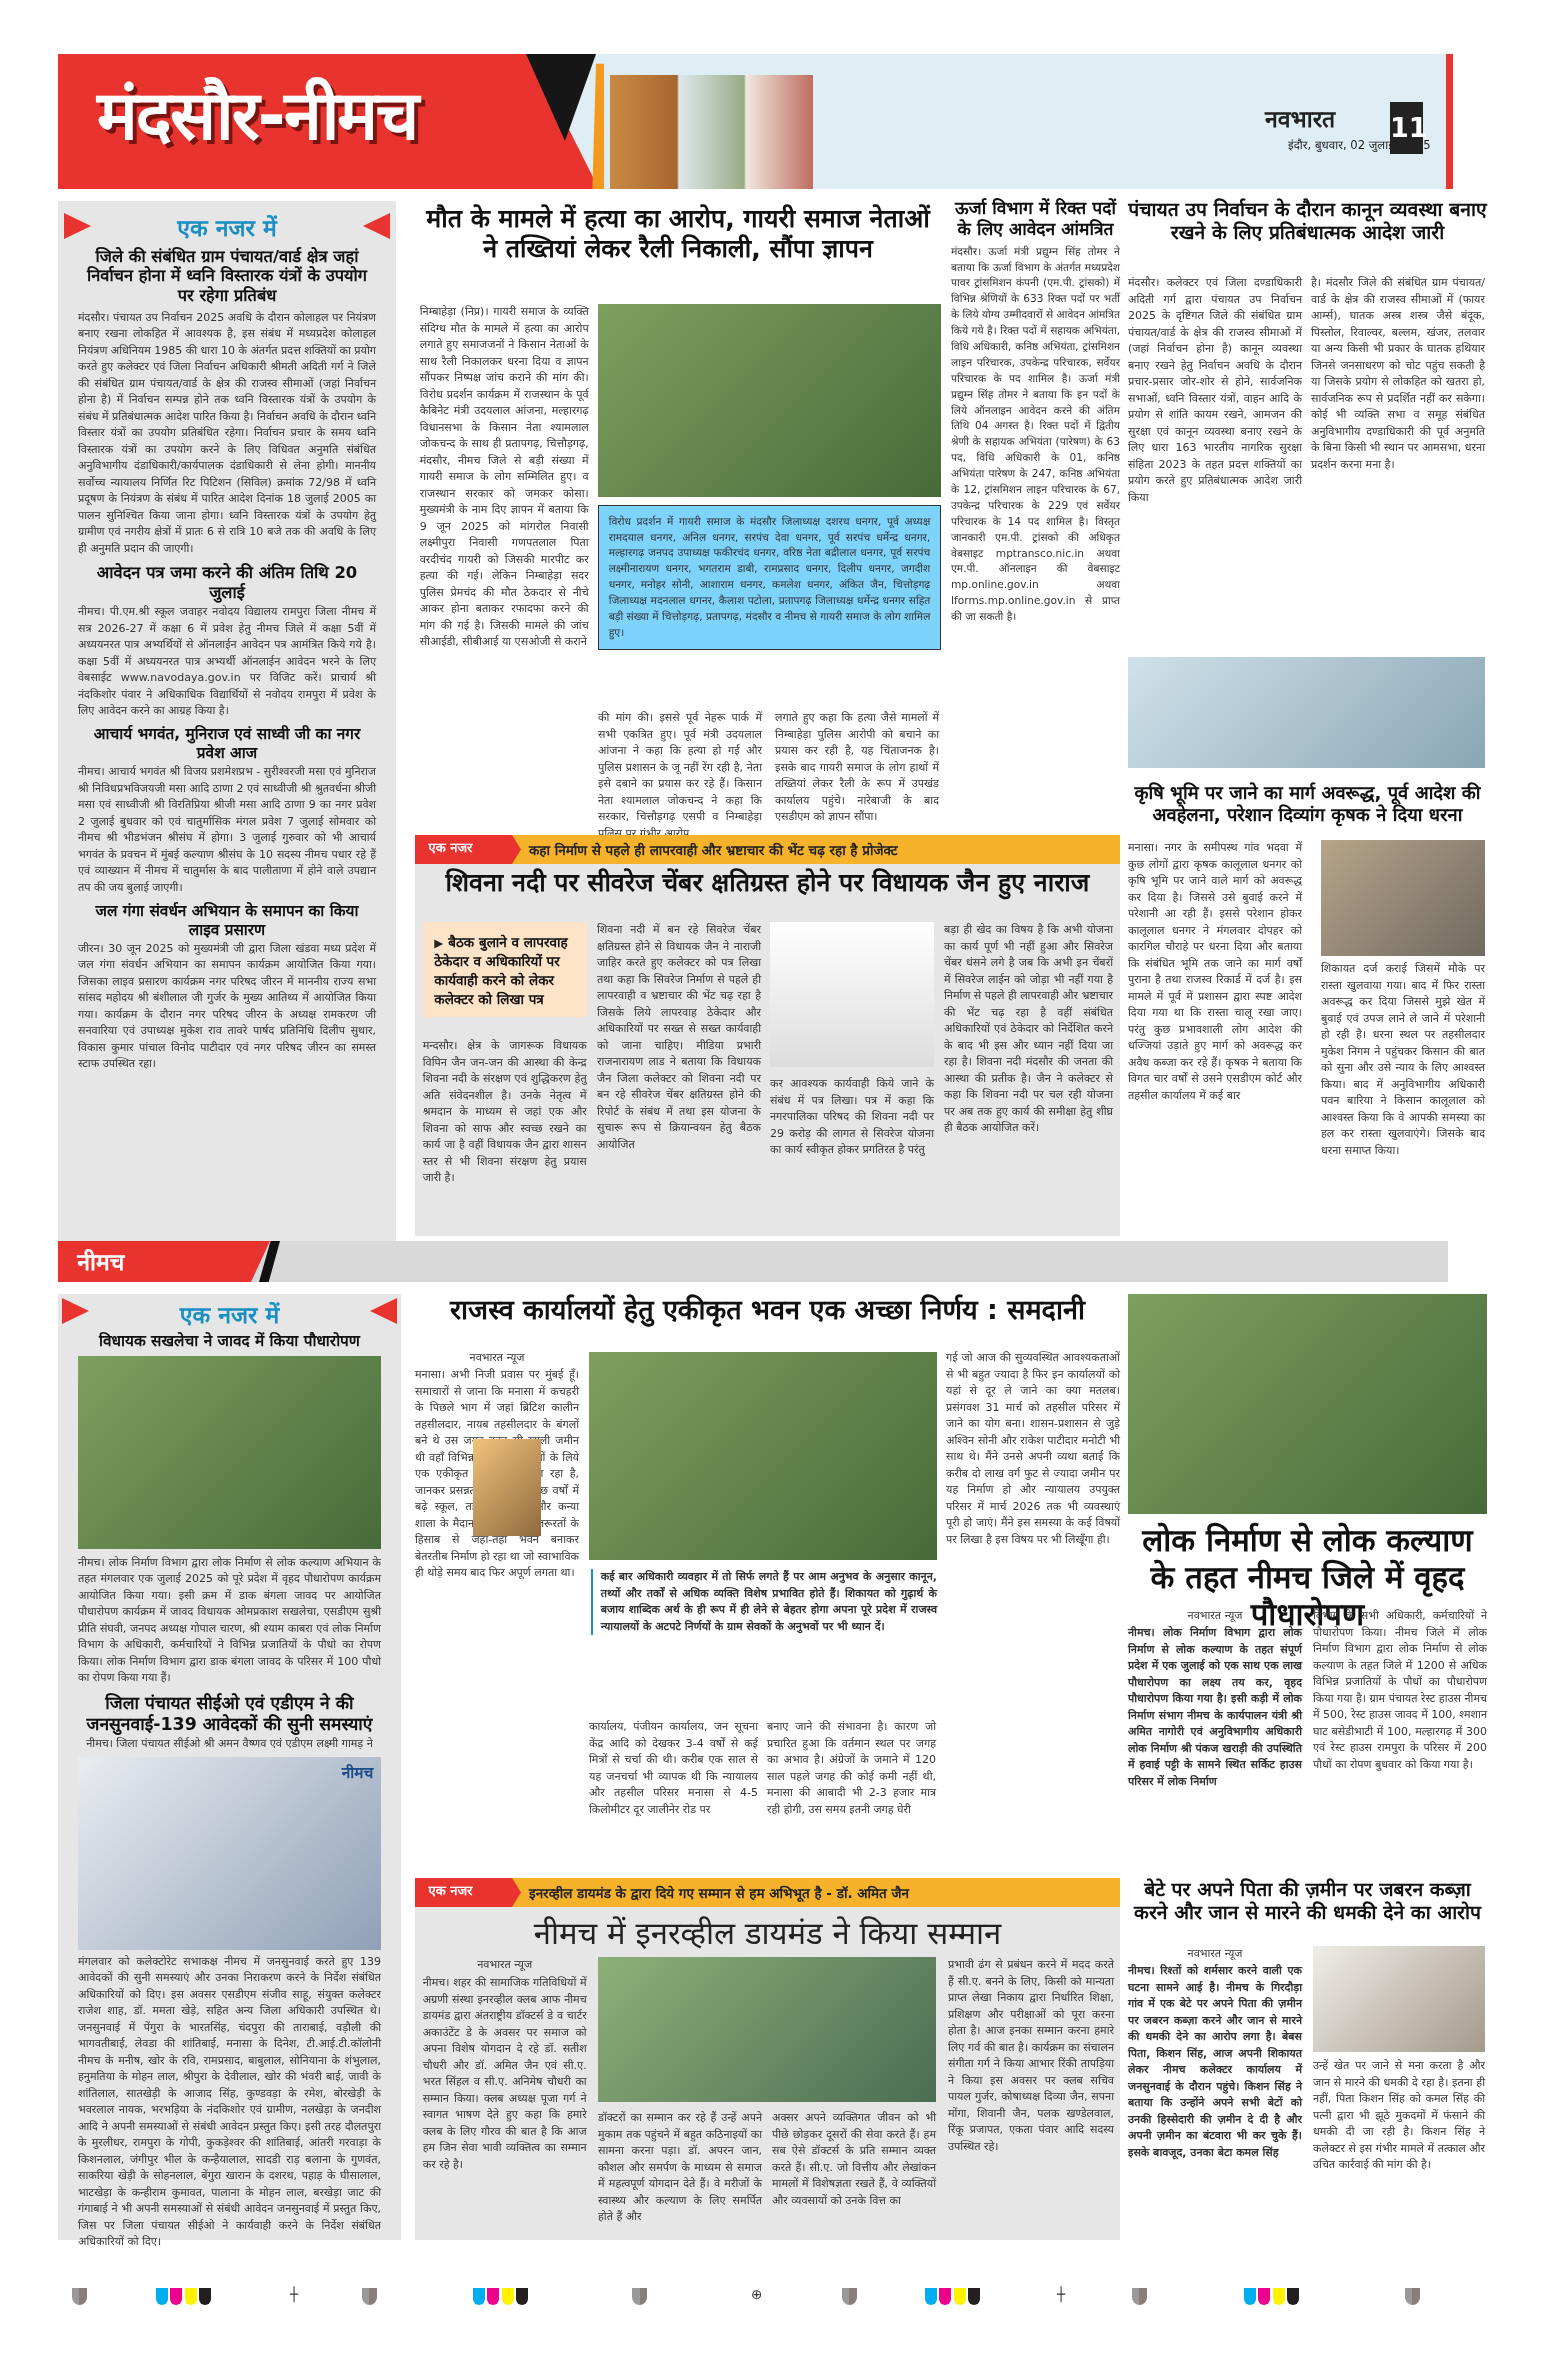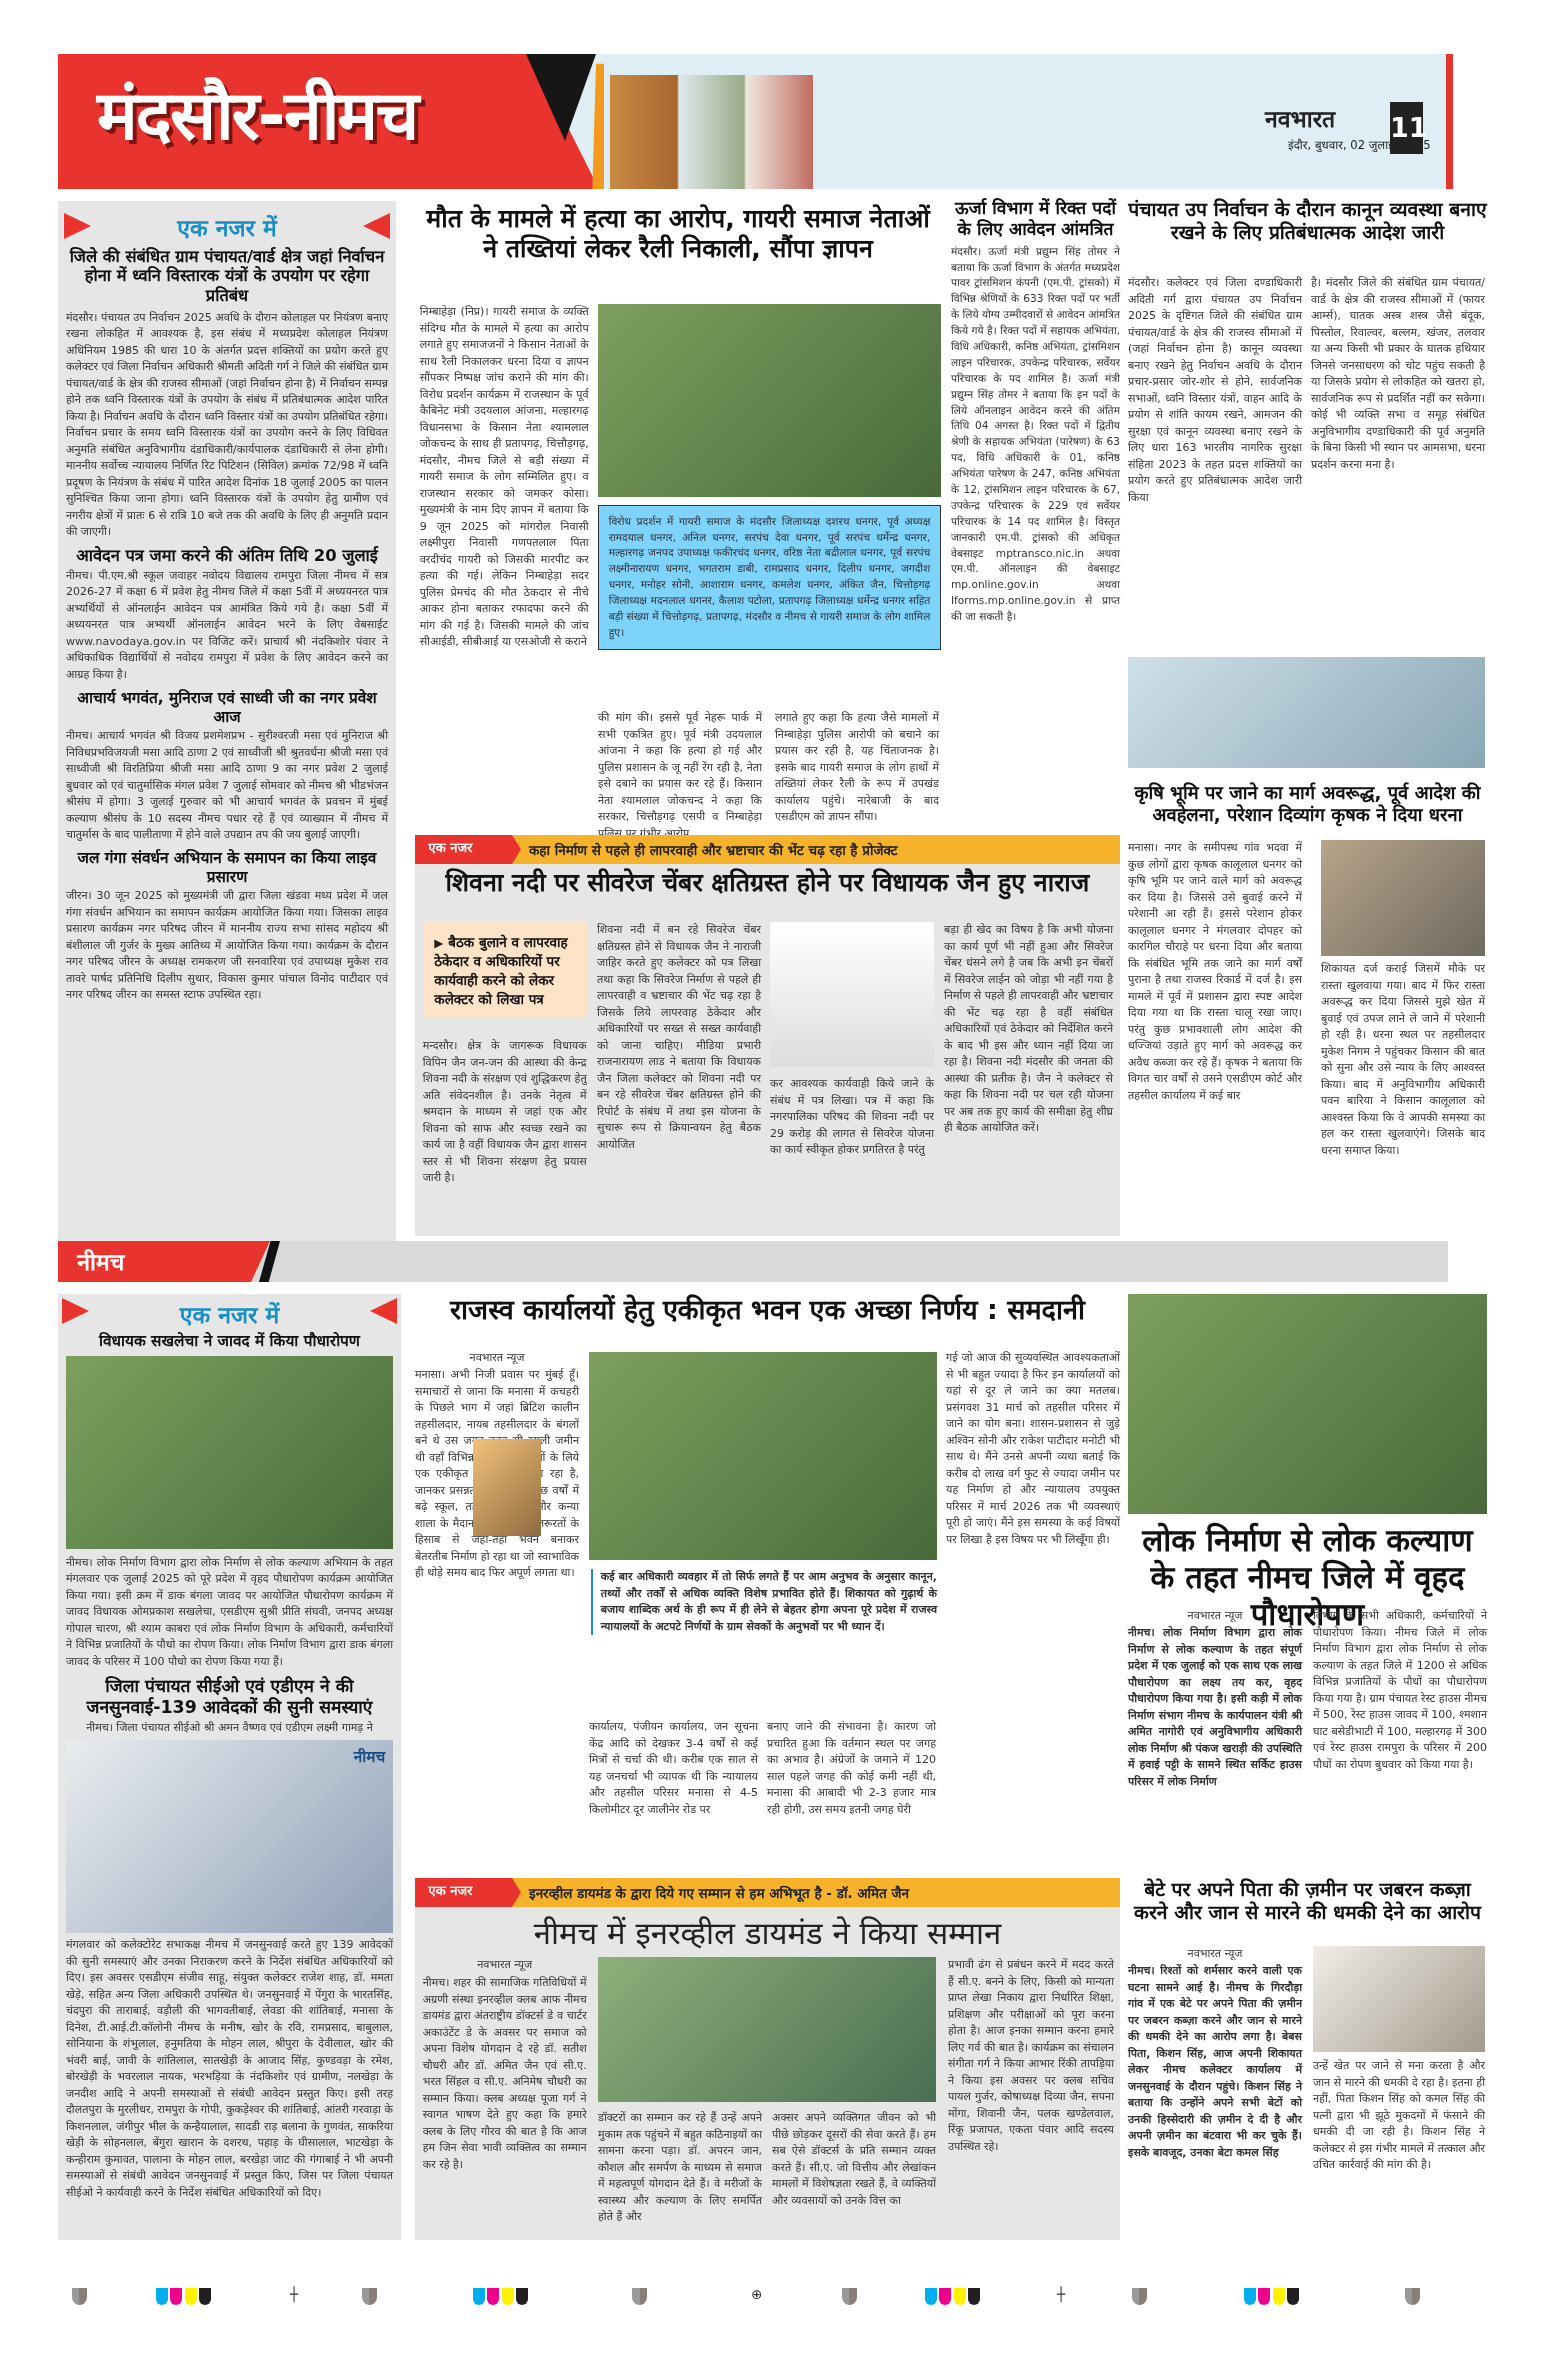--- a/index.html
+++ b/index.html
@@ -14,21 +14,21 @@
 .brand{left:850px;top:48px;font-size:23px;font-weight:bold;color:#222}
 .dateline{left:835px;top:83px;font-size:11.6px;color:#222}
 .pageno{left:1347px;top:48px;width:33px;height:52px;background:#222;color:#fff;font-size:27px;font-weight:bold;text-align:left;line-height:52px}
 .gray{background:#e6e6e6}
 .panel-top{left:58px;top:201px;width:338px;height:1043px}
 .ek-head{text-align:center;color:#1a8fc4;font-size:23px;font-weight:bold;margin-top:9.7px}
 .tri-r{width:0;height:0;border-top:13.5px solid transparent;border-bottom:13.5px solid transparent;border-left:27px solid #e8332e;position:absolute}
 .tri-l{width:0;height:0;border-top:13.5px solid transparent;border-bottom:13.5px solid transparent;border-right:27px solid #e8332e;position:absolute}
 .h2{font-weight:bold;text-align:center;line-height:1.2;color:#111}
 .body{font-size:11px;line-height:1.5;text-align:justify;color:#333}
-.sec{padding:0 8px}
+.sec{padding:0 20px}
 .section-bar{left:58px;top:1241px;width:1390px;height:41px;background:#d9d9d9}
 .section-red{left:0;top:0;width:212px;height:41px;background:#e8332e;clip-path:polygon(0 0,212px 0,193px 41px,0 41px)}
 .section-black{left:201px;top:0;width:21px;height:41px;background:#111;clip-path:polygon(11.6px 0,21px 0,9.7px 41px,0 41px)}
 .section-label{left:19.3px;top:3.9px;color:#fff;font-size:23px;font-weight:bold}
 .eknazar-bar{height:29px;background:#f6b22a}
 .eknazar-red{left:0;top:0;width:106px;height:29px;background:#e8332e;clip-path:polygon(0 0,97px 0,106px 14.5px,97px 29px,0 29px)}
 .eknazar-lbl{left:13.5px;top:2.9px;color:#fff;font-size:13px;font-weight:bold}
 .eknazar-txt{left:114px;top:5.8px;font-size:13.5px;font-weight:bold;color:#222}
 .img{background:linear-gradient(135deg,#7da05f,#486a3a)}
 .cap-box{background:#7dd3fc;border:1px solid #333;padding:7.7px 9.7px}

